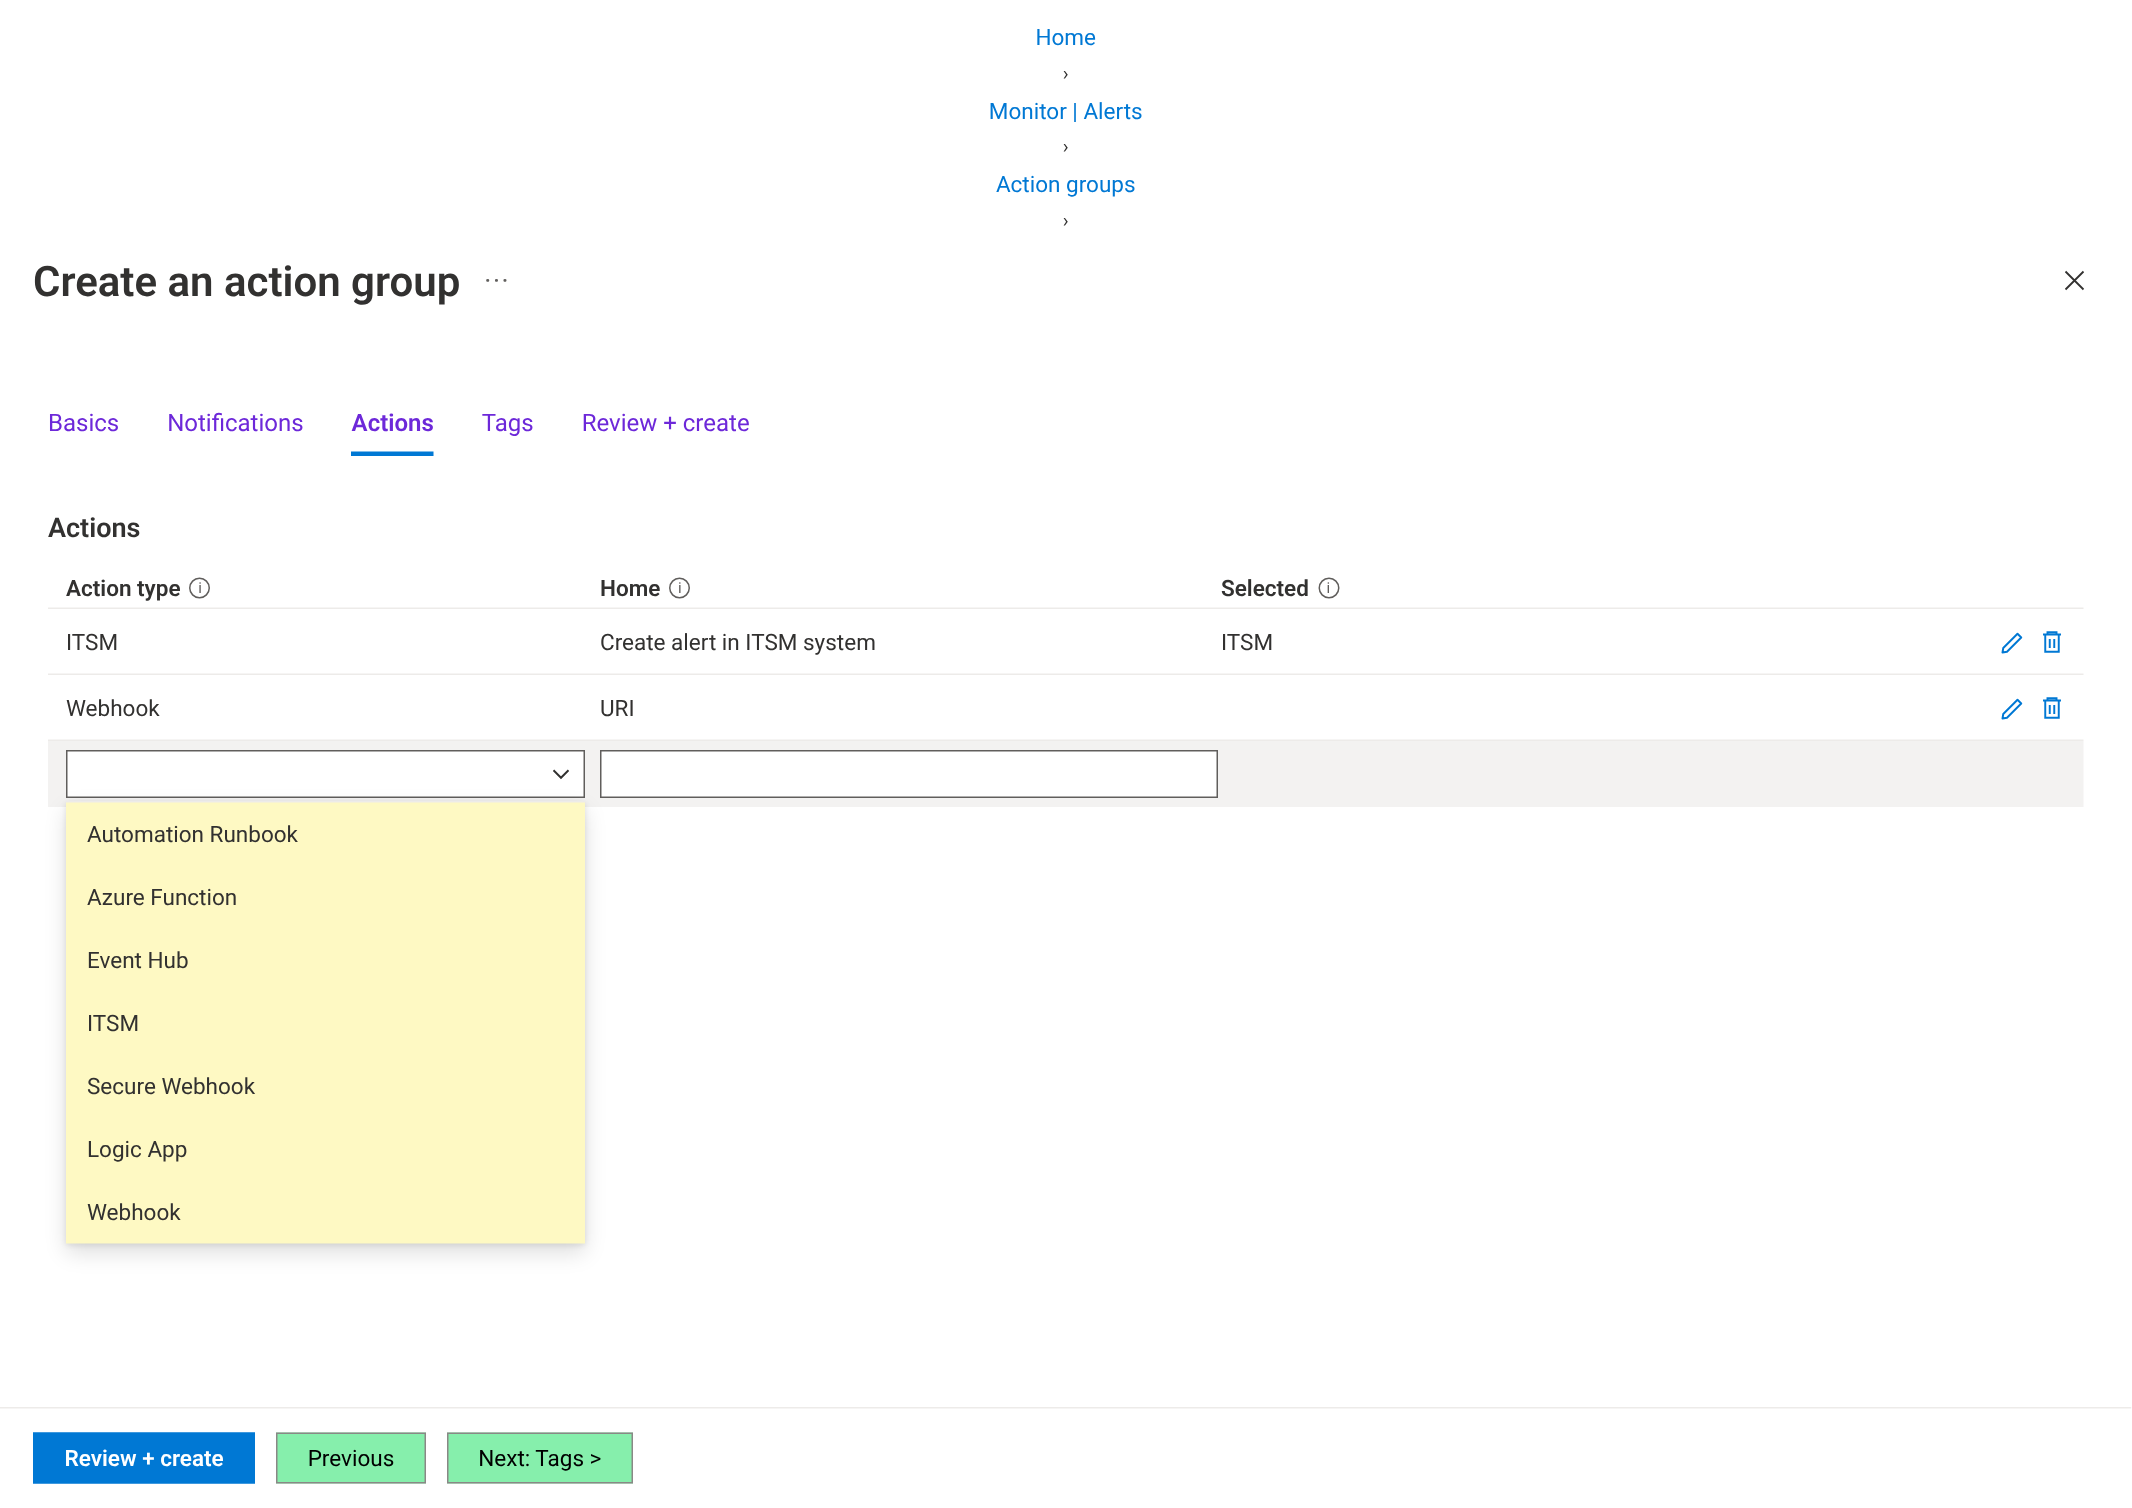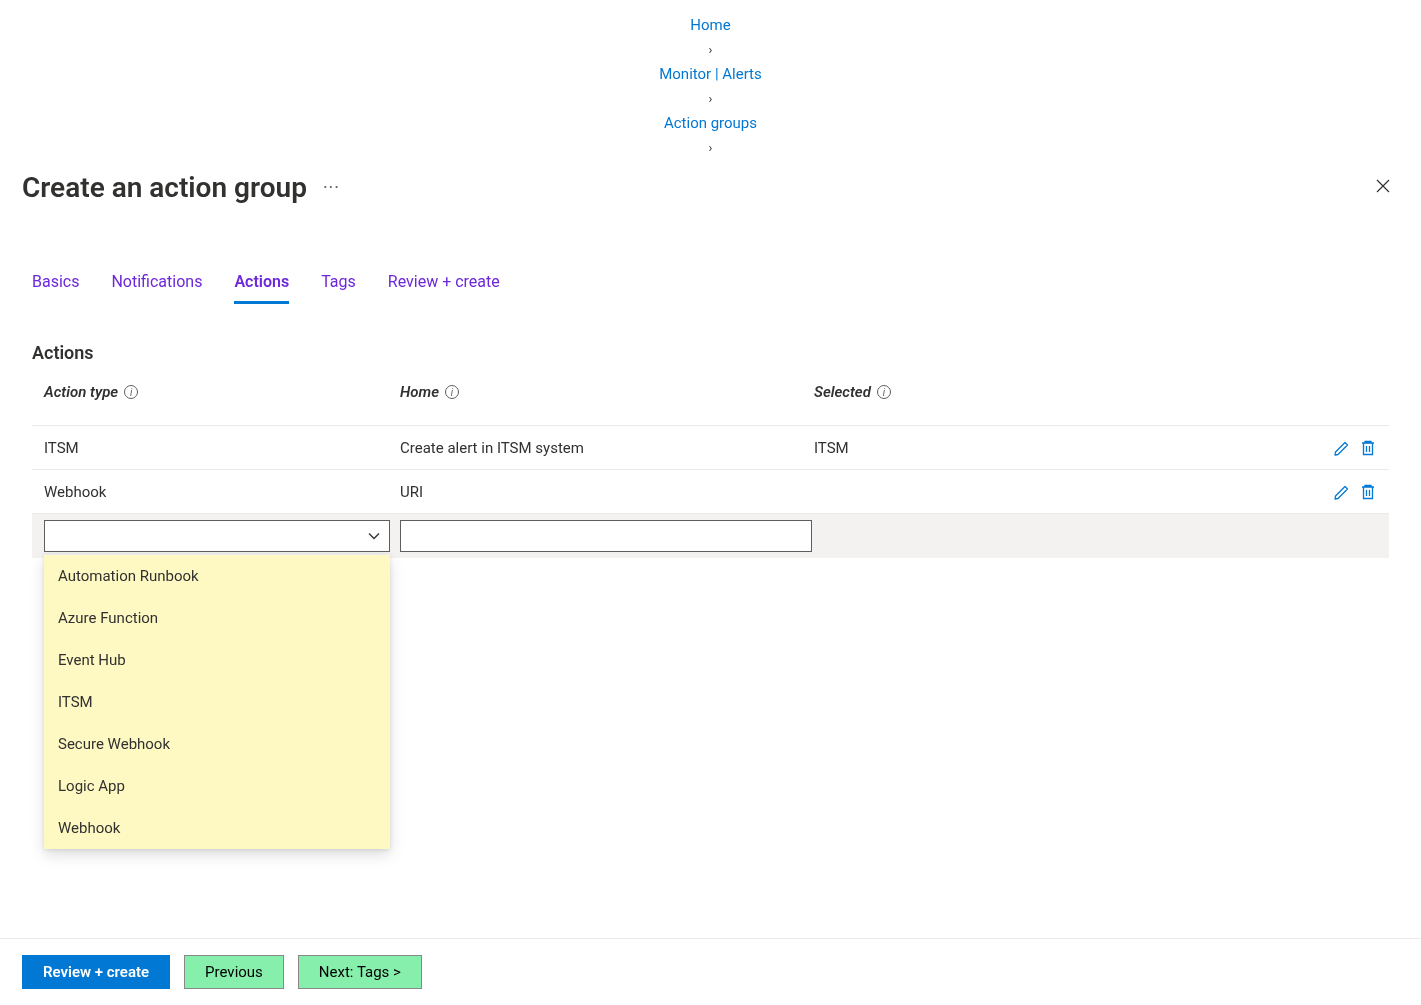--- a/index.html
+++ b/index.html
@@ -24,21 +24,21 @@
     color: #0078d4;
     text-decoration: none;
     cursor: pointer;
   }
   .breadcrumb .chevron {
     color: #323130;
     font-size: 13px;
   }
   .header-row {
     display: flex;
-    align-items: center;
+    align-items: flex-end;
     justify-content: space-between;
     padding: 8px 22px 0;
   }
   .page-title-wrap {
     display: flex;
     align-items: center;
     gap: 16px;
   }
   .page-title {
     font-size: 28px;
@@ -82,25 +82,24 @@
     font-weight: 600;
     margin-bottom: 20px;
   }
   .section-desc {
     font-size: 16px;
     color: #323130;
     margin-bottom: 32px;
   }
   .columns-header {
     display: flex;
-    padding: 0 12px 24px;
+    padding: 0 12px 4px;
     font-size: 15px;
     font-weight: 600;
     border-bottom: 1px solid #edebe9;
-    font-style: italic;
   }
   .col-type { width: 356px; display: flex; align-items: center; gap: 6px; }
   .col-name { width: 414px; display: flex; align-items: center; gap: 6px; }
   .col-selected { flex: 1; display: flex; align-items: center; gap: 6px; }
   .col-actions { width: 70px; }
   .info-icon {
     display: inline-flex;
     width: 14px;
     height: 14px;
     border: 1px solid #605e5c;

